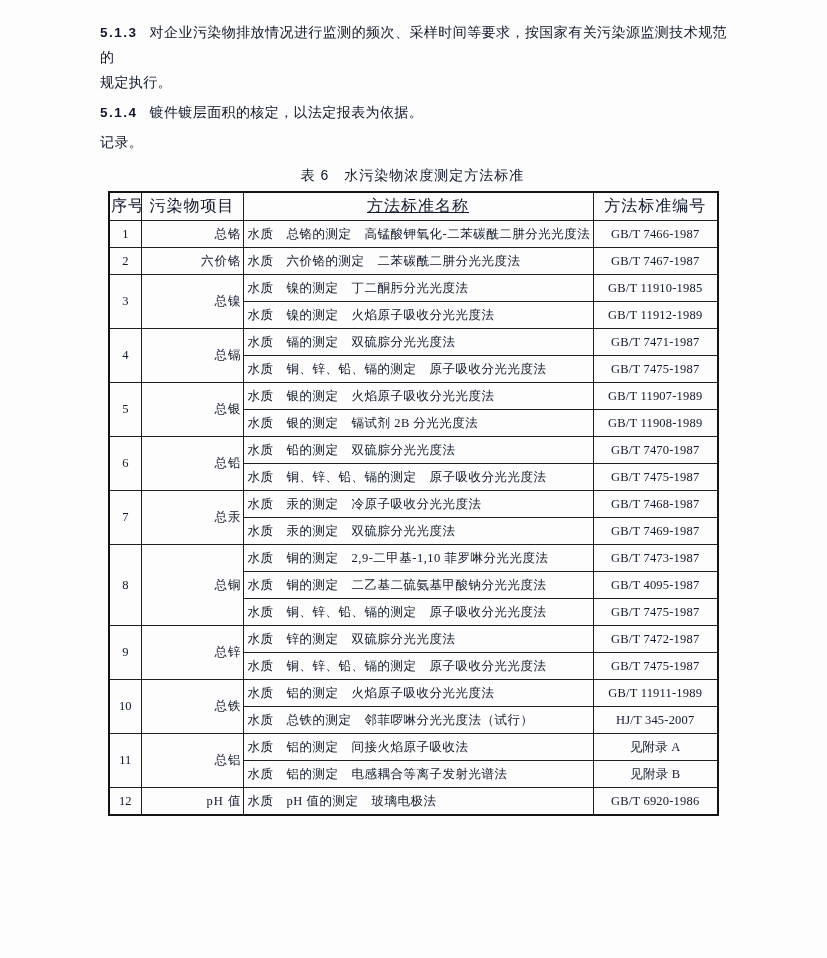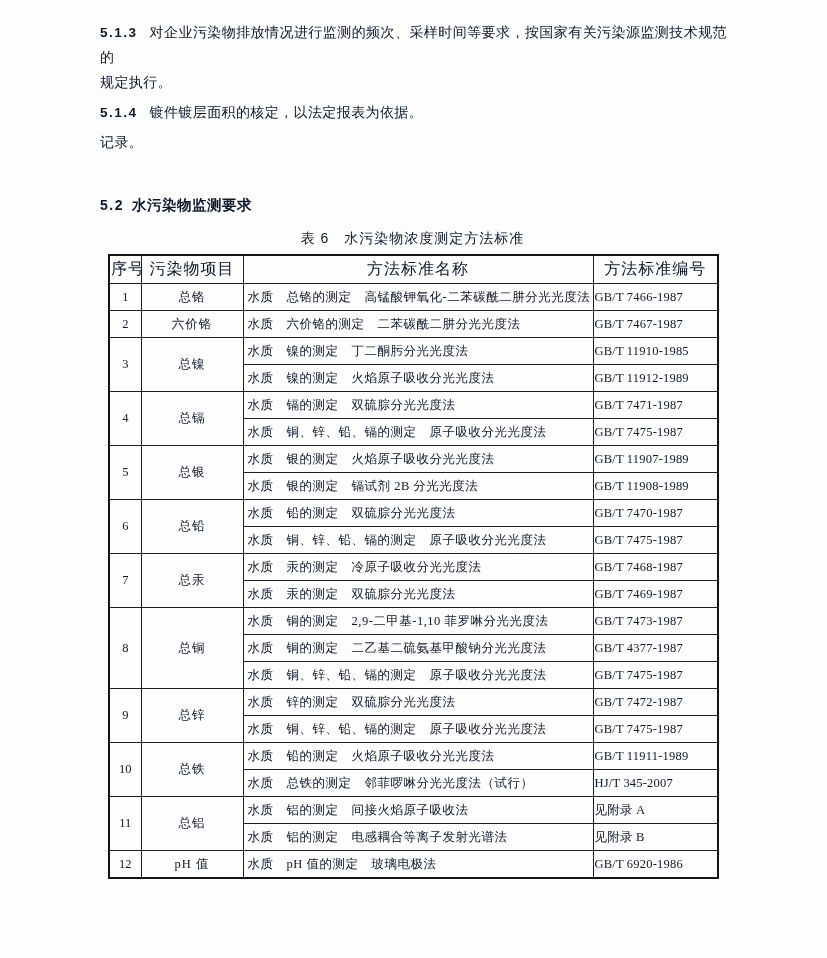--- a/index.html
+++ b/index.html
@@ -56,55 +56,52 @@
     border:2px solid #141414;
   }
   table.methods th, table.methods td{
     border:1px solid #1f1f1f;
     font-weight:normal;
     overflow:hidden;
     white-space:nowrap;
   }
   th.c-no, col.c-no{width:32px;}
   th.c-item, col.c-item{width:102px;}
-  th.c-name, col.c-name{width:350px;}
+  th.c-name, col.c-name{width:350px;text-decoration:underline;}
   th.c-code, col.c-code{width:125px;}
   table.methods th{
     height:25px;
     font-size:16px;
     text-align:center;
     letter-spacing:1px;
   }
   table.methods td{height:24px;font-size:12.5px;}
   td.c-no{text-align:center;font-size:13px;}
-  td.c-item{text-align:center;letter-spacing:1px;}
+  td.c-item{text-align:right;letter-spacing:1px;}
   td.c-name{text-align:left;padding-left:4px;letter-spacing:0.5px;}
-  td.c-code{font-size:13px;letter-spacing:0.2px;}
+  td.c-code{text-align:center;font-size:13px;letter-spacing:0.2px;}
 </style>
 </head>
 <body>
 
 <div class="page">
 
   <div id="clauses">
       <div class="para">
         <div class="line justify"><span class="clause-num">5.1.3</span><span>对企业污染物排放情况进行监测的频次、采样时间等要求，按国家有关污染源监测技术规范的</span></div>
         <div class="line"><span>规定执行。</span></div>
       </div>
       <div class="para">
         <div class="line"><span class="clause-num">5.1.4</span><span>镀件镀层面积的核定，以法定报表为依据。</span></div>
       </div>
       <div class="para">
         <div class="line"><span>记录。</span></div>
       </div>
     </div>
 
-  <div class="section-heading">
-    <span class="clause-num">5.2</span><span>水污染物监测要求</span>
-  </div>
 
 
   <div class="table-title">表 6　水污染物浓度测定方法标准</div>
 
   <table class="methods">
     <colgroup>
       <col class="c-no">
         <col class="c-item">
         <col class="c-name">
         <col class="c-code">
@@ -181,40 +178,40 @@
           <td class="c-code">GB/T 7469-1987</td>
         </tr>
         <tr>
           <td class="c-no" rowspan="3">8</td>
           <td class="c-item" rowspan="3">总铜</td>
           <td class="c-name">水质　铜的测定　2,9-二甲基-1,10 菲罗啉分光光度法</td>
           <td class="c-code">GB/T 7473-1987</td>
         </tr>
         <tr>
           <td class="c-name">水质　铜的测定　二乙基二硫氨基甲酸钠分光光度法</td>
-          <td class="c-code">GB/T 4377-1987</td>
+          <td class="c-code">GB/T 4095-1987</td>
         </tr>
         <tr>
           <td class="c-name">水质　铜、锌、铅、镉的测定　原子吸收分光光度法</td>
           <td class="c-code">GB/T 7475-1987</td>
         </tr>
         <tr>
           <td class="c-no" rowspan="2">9</td>
           <td class="c-item" rowspan="2">总锌</td>
           <td class="c-name">水质　锌的测定　双硫腙分光光度法</td>
           <td class="c-code">GB/T 7472-1987</td>
         </tr>
         <tr>
           <td class="c-name">水质　铜、锌、铅、镉的测定　原子吸收分光光度法</td>
           <td class="c-code">GB/T 7475-1987</td>
         </tr>
         <tr>
           <td class="c-no" rowspan="2">10</td>
           <td class="c-item" rowspan="2">总铁</td>
-          <td class="c-name">水质　铅的测定　火焰原子吸收分光光度法</td>
+          <td class="c-name">水质　铝的测定　火焰原子吸收分光光度法</td>
           <td class="c-code">GB/T 11911-1989</td>
         </tr>
         <tr>
           <td class="c-name">水质　总铁的测定　邻菲啰啉分光光度法（试行）</td>
           <td class="c-code">HJ/T 345-2007</td>
         </tr>
         <tr>
           <td class="c-no" rowspan="2">11</td>
           <td class="c-item" rowspan="2">总铝</td>
           <td class="c-name">水质　铝的测定　间接火焰原子吸收法</td>

